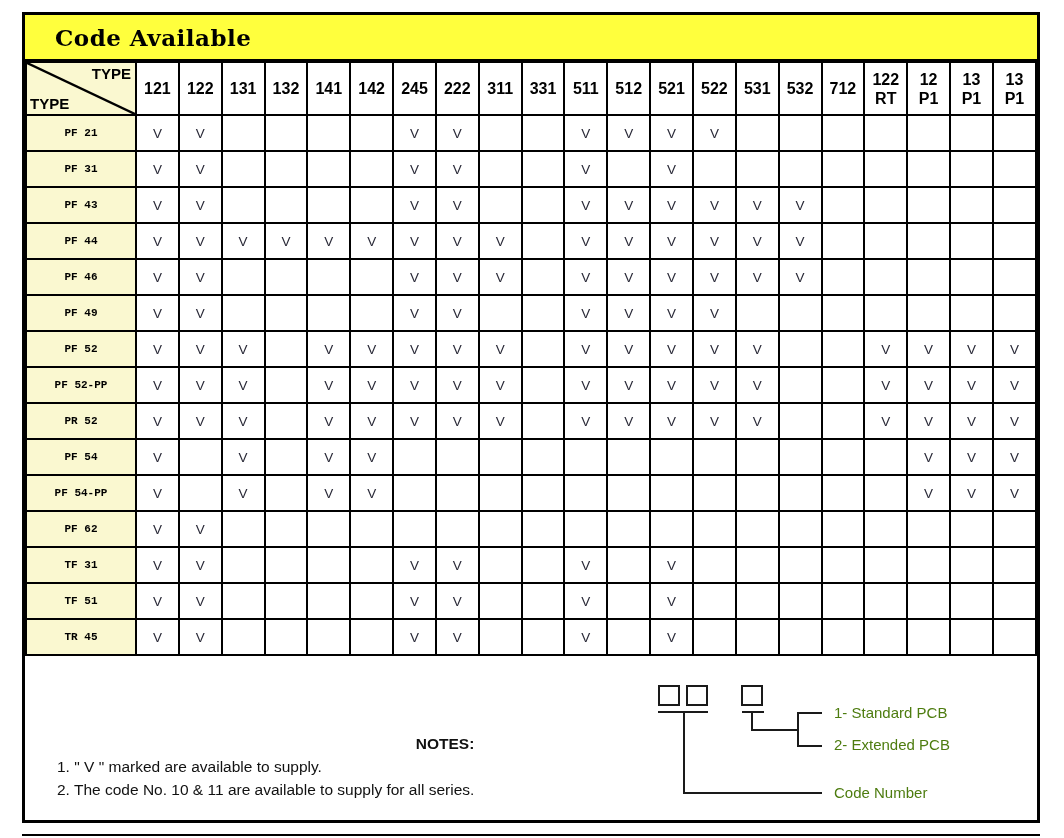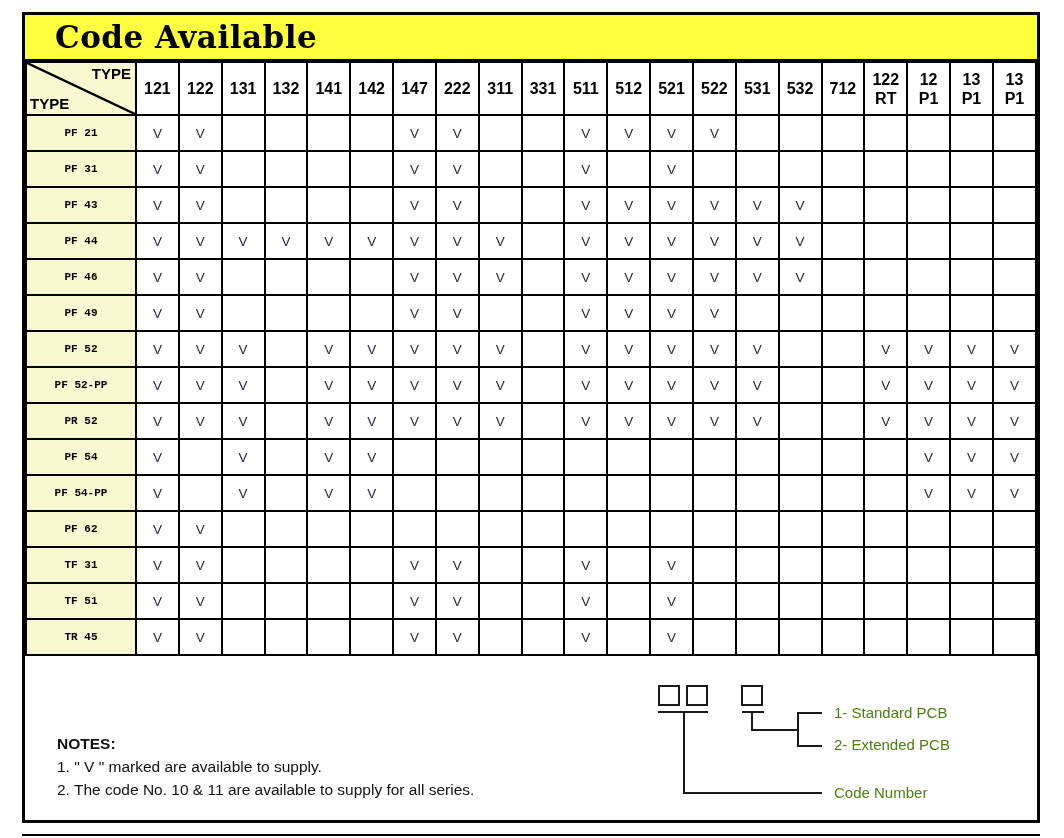--- a/index.html
+++ b/index.html
@@ -16,21 +16,21 @@
   .frame{
     position:absolute;left:22px;top:12px;width:1012px;height:805px;
     border:3px solid #000;display:flex;flex-direction:column;background:#fff;
   }
   .banner{
     height:44px;background:var(--banner);border-bottom:2px solid #000;
     display:flex;align-items:center;flex:0 0 auto;
   }
   .title{
     font-family:"DejaVu Serif","Liberation Serif",serif;font-weight:bold;
-    font-size:31px;margin-left:30px;letter-spacing:0.5px;white-space:nowrap;
+    font-size:23px;margin-left:30px;letter-spacing:0.5px;white-space:nowrap;
   }
   table.grid{border-collapse:collapse;table-layout:fixed;width:100%;flex:0 0 auto;}
   .grid th,.grid td{border:2px solid #000;padding:0;}
   .corner-th{
     position:relative;background:var(--pale);height:51px;overflow:hidden;
   }
   .corner-th .diag{position:absolute;left:0;top:0;width:100%;height:100%;display:block;}
   .corner-code{position:absolute;top:2px;right:4px;font-size:15px;font-weight:bold;line-height:17px;}
   .corner-type{position:absolute;bottom:2px;left:3px;font-size:15px;font-weight:bold;line-height:17px;}
   .code-th{
@@ -40,21 +40,21 @@
   .type-th{
     background:var(--pale);font-size:11px;font-weight:bold;text-align:center;
     vertical-align:middle;height:34px;font-family:Liberation Mono, monospace;
   }
   .mark-td{
     background:#fff;text-align:center;vertical-align:middle;height:34px;
     font-size:13.5px;color:var(--mark);font-weight:normal;
   }
   .bottom{flex:1 1 auto;position:relative;overflow:hidden;background:#fff;}
   .notes{position:absolute;left:32px;top:76px;font-size:15.5px;line-height:23px;color:#111;}
-  .notes-heading{font-weight:bold;}
+  .notes-heading{font-weight:bold;text-align:right;}
   .diagram-svg{position:absolute;left:0;top:0;}
   .dlabel{position:absolute;font-size:15px;line-height:16px;color:#4d7c0f;white-space:nowrap;}
   .lbl-std{left:809px;top:49px;}
   .lbl-ext{left:809px;top:81px;}
   .lbl-code{left:809px;top:129px;}
   .bottom-rule{position:absolute;left:22px;top:834px;width:1018px;height:2px;background:#000;}
 </style>
 </head>
 <body>
 
@@ -77,21 +77,21 @@
             </svg>
             <span class="corner-code">TYPE</span>
             <span class="corner-type">TYPE</span>
           </th>
         <th class="code-th">121</th>
             <th class="code-th">122</th>
             <th class="code-th">131</th>
             <th class="code-th">132</th>
             <th class="code-th">141</th>
             <th class="code-th">142</th>
-            <th class="code-th">147</th>
+            <th class="code-th">245</th>
             <th class="code-th">222</th>
             <th class="code-th">311</th>
             <th class="code-th">331</th>
             <th class="code-th">511</th>
             <th class="code-th">512</th>
             <th class="code-th">521</th>
             <th class="code-th">522</th>
             <th class="code-th">531</th>
             <th class="code-th">532</th>
             <th class="code-th">712</th>

